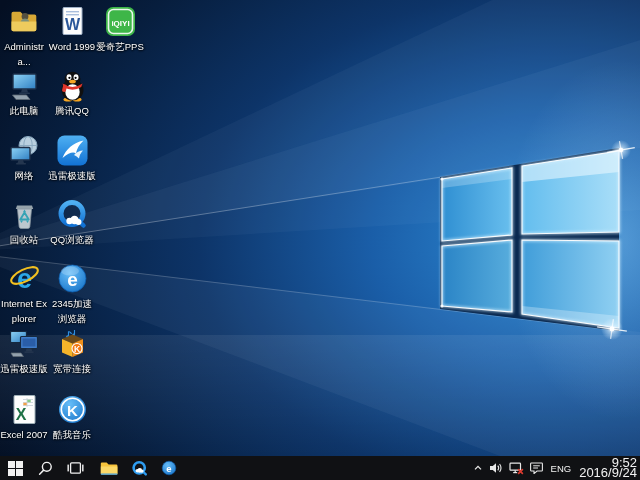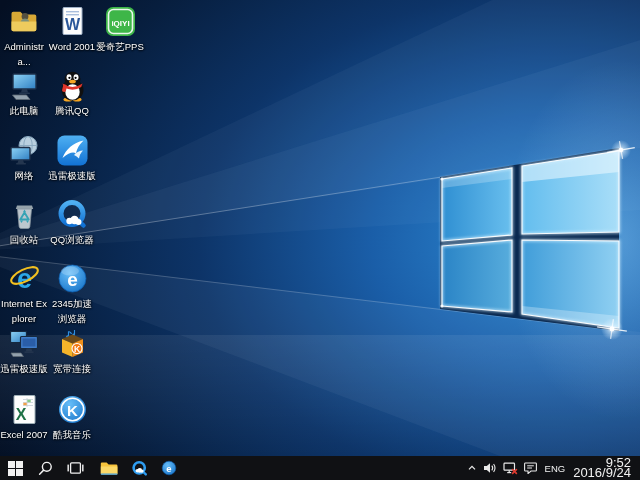--- a/index.html
+++ b/index.html
@@ -22,21 +22,21 @@
   .taskbar{
     position:absolute;left:0;bottom:0;width:640px;height:24px;background:#101114;
     display:flex;align-items:center;z-index:5;
   }
   .tb-btn{
     width:30px;height:24px;display:flex;align-items:center;justify-content:center;
     background:none;border:none;padding:0;margin:0;cursor:pointer;
   }
   .tb-btn svg{display:block;}
   .tb-gap{margin-left:4px;}
-  .tray{margin-left:auto;display:flex;align-items:center;height:24px;gap:6px;padding-right:9px;}
+  .tray{margin-left:auto;display:flex;align-items:center;height:24px;gap:6px;padding-right:3px;}
   .tray-ic{display:flex;align-items:center;justify-content:center;cursor:pointer;}
   .lang{font-size:9.5px;color:#f2f2f2;padding:0 2px;cursor:pointer;}
   .clock{font-size:13px;color:#f2f2f2;line-height:10px;text-align:right;min-width:48px;cursor:pointer;}
 </style>
 </head>
 <body>
 
 <div class="desktop">
 
   <svg class="wallpaper" viewBox="0 0 640 456" preserveAspectRatio="none">
@@ -165,21 +165,21 @@
     <div class="lbl">Administra...</div>
   </div>
 
   <div class="dicon" style="left:48px;top:5px">
     <svg viewBox="0 0 33 33">
       <rect x="7" y="2.5" width="19" height="27" rx="1" fill="#fdfdfd" stroke="#9fb0c6" stroke-width="1"></rect>
       <rect x="10" y="6" width="13" height="1.4" fill="#a9bedd"></rect>
       <rect x="10" y="9" width="13" height="1.4" fill="#a9bedd"></rect>
       <text x="16.5" y="25" font-size="16" font-weight="bold" fill="#2b579a" text-anchor="middle">W</text>
     </svg>
-    <div class="lbl">Word 2001</div>
+    <div class="lbl">Word 1999</div>
   </div>
 
   <div class="dicon" style="left:96px;top:5px">
     <svg viewBox="0 0 33 33">
       <rect x="2" y="2" width="29" height="29" rx="7" fill="#3eb648"></rect>
       <rect x="4.5" y="4.5" width="24" height="24" rx="5" fill="none" stroke="#ffffff" stroke-width="1.6" opacity="0.9"></rect>
       <text x="16.5" y="20.5" font-size="8" font-weight="bold" fill="#fff" text-anchor="middle">iQIYI</text>
     </svg>
     <div class="lbl">爱奇艺PPS</div>
   </div>

